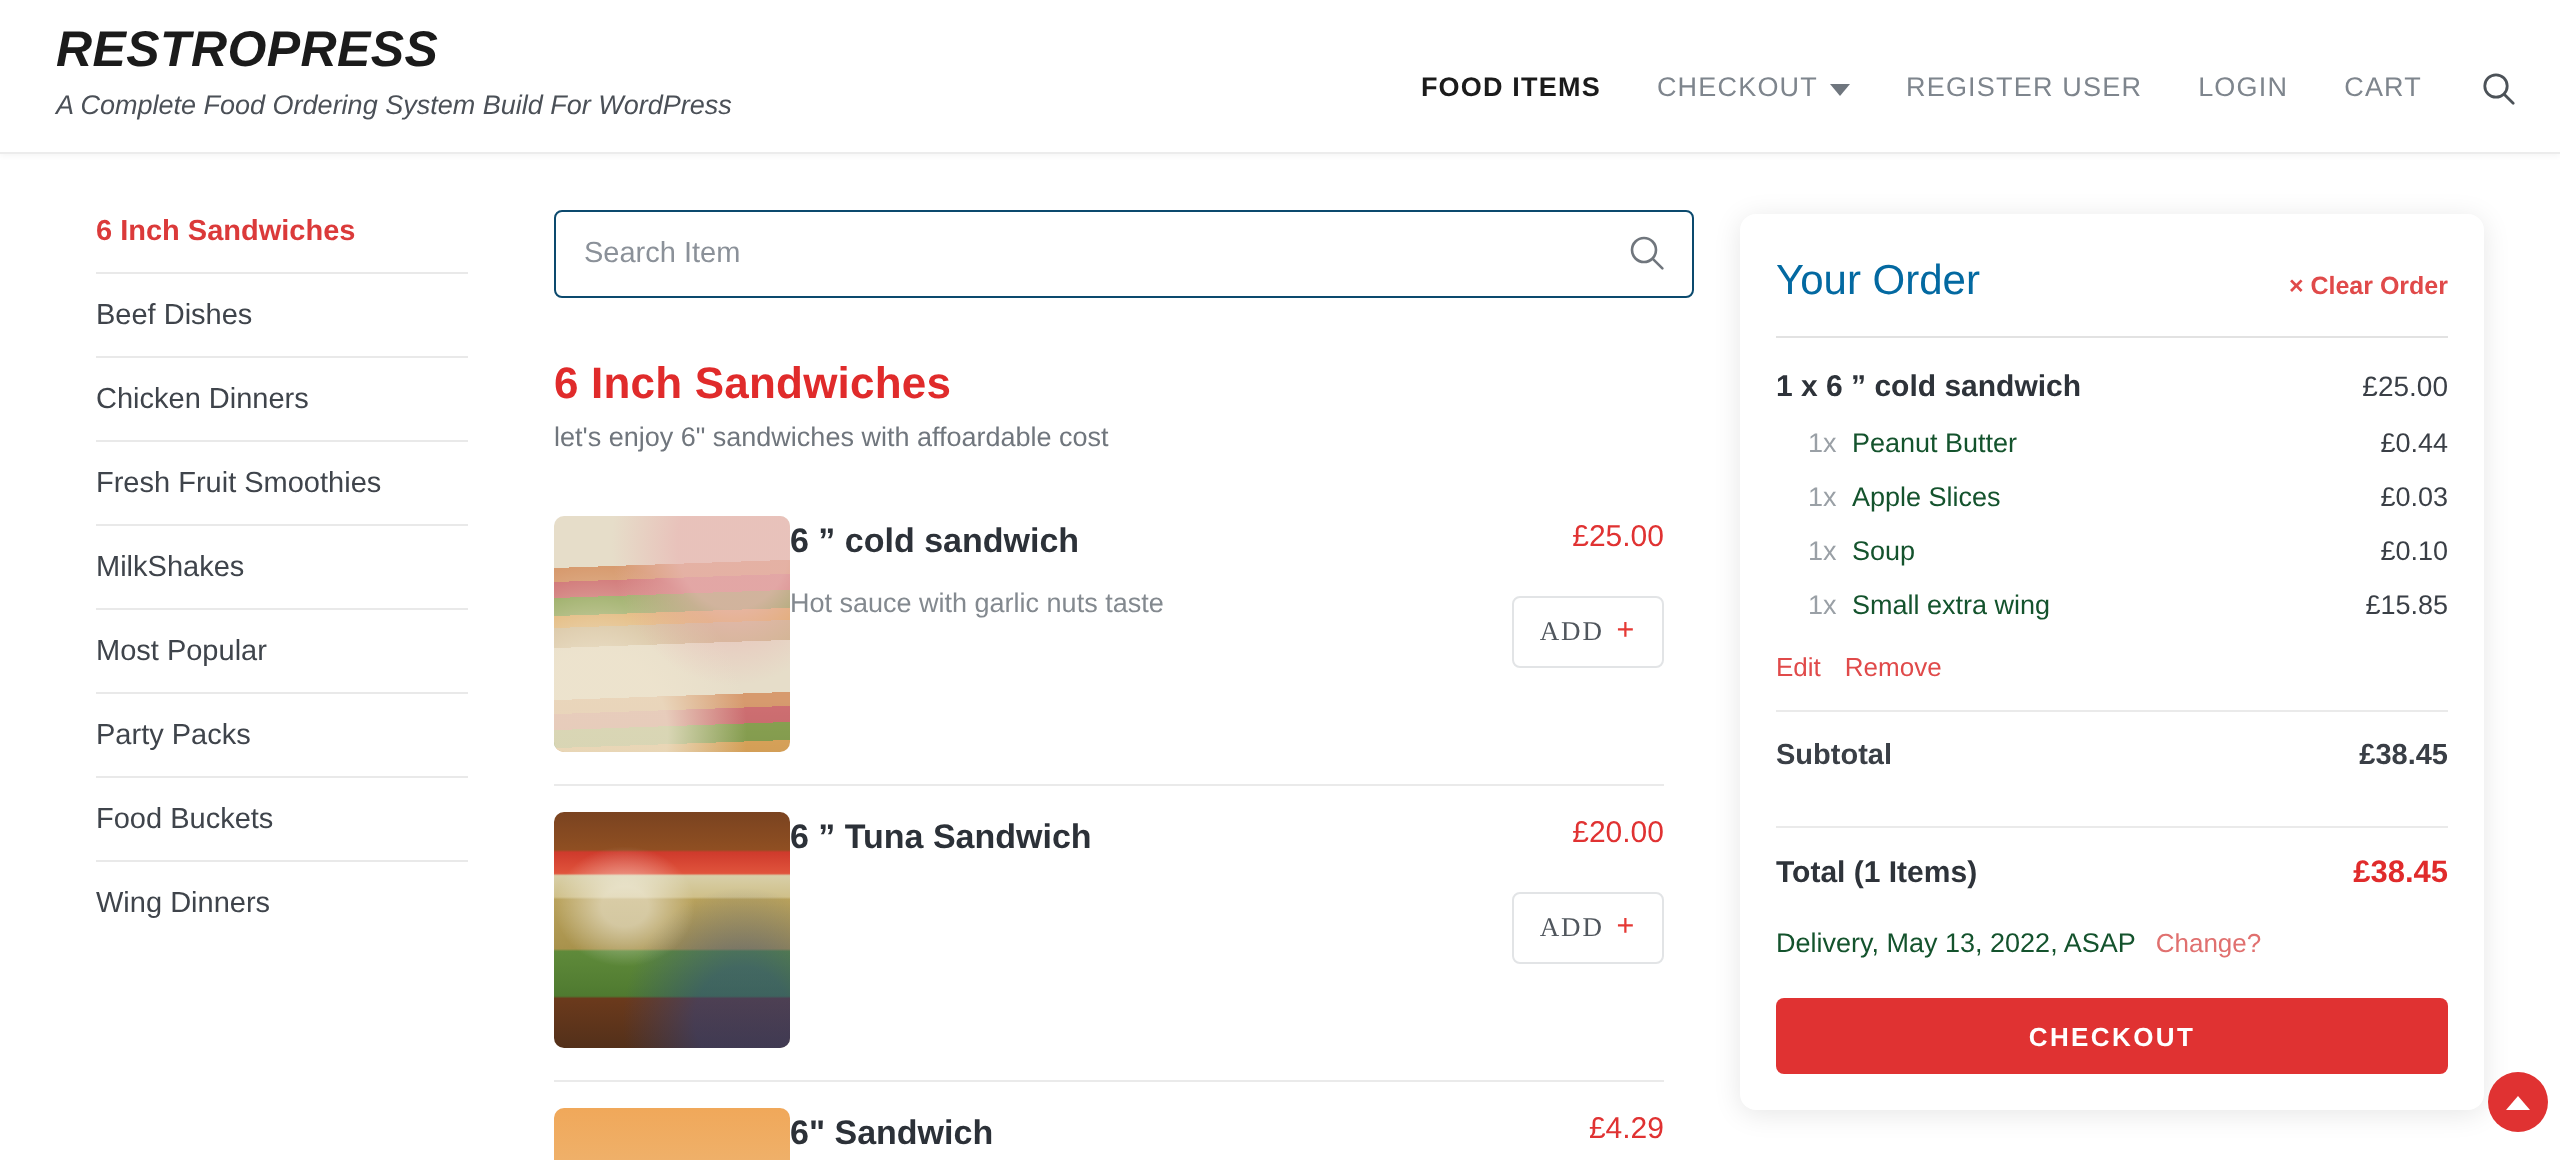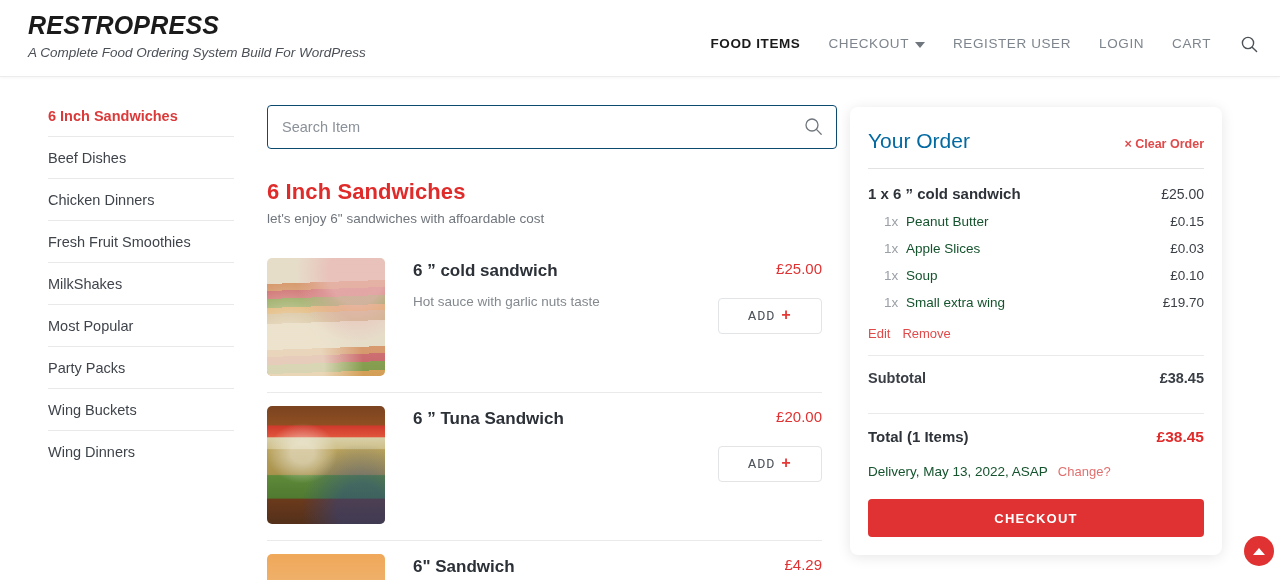--- a/index.html
+++ b/index.html
@@ -46,21 +46,21 @@
   .nav-search-btn {
     padding-left: 16px; padding-right: 2px; cursor: pointer;
     display: flex; align-items: center;
   }
   .mag { display: block; }
 
   
   .page {
     position: relative; width: 1280px; height: 503px;
     padding: 28px 20px 0 20px;
-    display: flex; align-items: flex-start; gap: 0;
+    display: flex; align-items: flex-start; gap: 0; justify-content: space-between;
   }
 
   
   .sidebar { width: 214px; flex: 0 0 214px; padding-left: 28px; padding-top: 2px; }
   .cat-item {
     font-size: 14.5px; color: #3f444b; line-height: 18px;
     padding: 12px 0 11px 0; border-bottom: 1px solid #e9e9e9;
     cursor: pointer;
   }
   .cat-item:first-child { padding-top: 0; }
@@ -89,34 +89,34 @@
 
   .food-list { margin-top: 17px; }
   .food-row {
     display: flex; align-items: flex-start;
     padding: 13px 0 16px 0; border-bottom: 1px solid #eaeaea;
   }
   .food-thumb {
     width: 118px; height: 118px; flex: 0 0 118px;
     border-radius: 5px; overflow: hidden; position: relative;
   }
-  .food-body { flex: 1 1 auto; padding-left: 28px; padding-top: 2px; position: relative; }
+  .food-body { flex: 1 1 auto; padding-top: 2px; position: relative; }
   .food-title { font-size: 17px; font-weight: 600; color: #2c3138; line-height: 22px; }
   .food-desc { margin-top: 11px; font-size: 13.5px; color: #83898f; line-height: 18px; }
   .food-right {
     position: absolute; right: 0; top: 0;
     width: 140px; text-align: right;
   }
   .food-price { font-size: 15px; color: #e03232; line-height: 22px; font-weight: 400; }
   .add-btn {
     display: inline-flex; align-items: center; justify-content: center; gap: 6px;
-    margin-top: 18px; width: 104px; height: 36px;
+    margin-top: 18px; width: 76px; height: 36px;
     border: 1px solid #e2e4e6; border-radius: 4px; background: #fff;
     font-size: 13.5px; letter-spacing: 1px; color: #50565d; cursor: pointer;
-    font-family: Liberation Mono, monospace;
+    font-family: Liberation Serif, serif;
   }
   .add-plus { color: #e53935; font-size: 16px; font-weight: 700; line-height: 1; }
 
   
   .img-cold {
     background:
       linear-gradient(180deg, rgba(0,0,0,0) 78%, rgba(0,0,0,.06) 100%),
       repeating-linear-gradient(178deg,
         #e6ddc9 0px,   #e6ddc9 26px,
         #d79a6e 26px,  #d79a6e 33px,
@@ -251,21 +251,21 @@
 <div class="page">
 
   <aside class="sidebar">
     <div class="cat-item active">6 Inch Sandwiches</div>
     <div class="cat-item">Beef Dishes</div>
     <div class="cat-item">Chicken Dinners</div>
     <div class="cat-item">Fresh Fruit Smoothies</div>
     <div class="cat-item">MilkShakes</div>
     <div class="cat-item">Most Popular</div>
     <div class="cat-item">Party Packs</div>
-    <div class="cat-item">Wing Buckets</div>
+    <div class="cat-item">Food Buckets</div>
     <div class="cat-item">Wing Dinners</div>
   </aside>
 
   <main class="center">
 
     <div class="search-wrap">
       <input class="search-input" type="text" placeholder="Search Item" style="">
       <svg class="search-ico-in" width="19" height="19" viewBox="0 0 19 19">
         <circle cx="8" cy="8" r="6" fill="none" stroke="#70767d" stroke-width="1.3"></circle>
         <line x1="12.4" y1="12.4" x2="17.2" y2="17.2" stroke="#70767d" stroke-width="1.3" stroke-linecap="round"></line>
@@ -329,36 +329,36 @@
       <div class="hr"></div>
 
       <div class="line-main">
         <div class="line-main-name">1 x  6 ” cold sandwich</div>
         <div class="line-main-price">£25.00</div>
       </div>
 
       <div class="addon">
         <div class="addon-qty">1x</div>
         <div class="addon-name">Peanut Butter</div>
-        <div class="addon-price">£0.15</div>
+        <div class="addon-price">£0.44</div>
       </div>
       <div class="addon">
         <div class="addon-qty">1x</div>
         <div class="addon-name">Apple Slices</div>
         <div class="addon-price">£0.03</div>
       </div>
       <div class="addon">
         <div class="addon-qty">1x</div>
         <div class="addon-name">Soup</div>
         <div class="addon-price">£0.10</div>
       </div>
       <div class="addon">
         <div class="addon-qty">1x</div>
         <div class="addon-name">Small extra wing</div>
-        <div class="addon-price">£19.70</div>
+        <div class="addon-price">£15.85</div>
       </div>
 
       <div class="item-actions">
         <span>Edit</span>
         <span>Remove</span>
       </div>
 
       <div class="hr light"></div>
       <div class="total-row">
         <div class="lbl">Subtotal</div>

